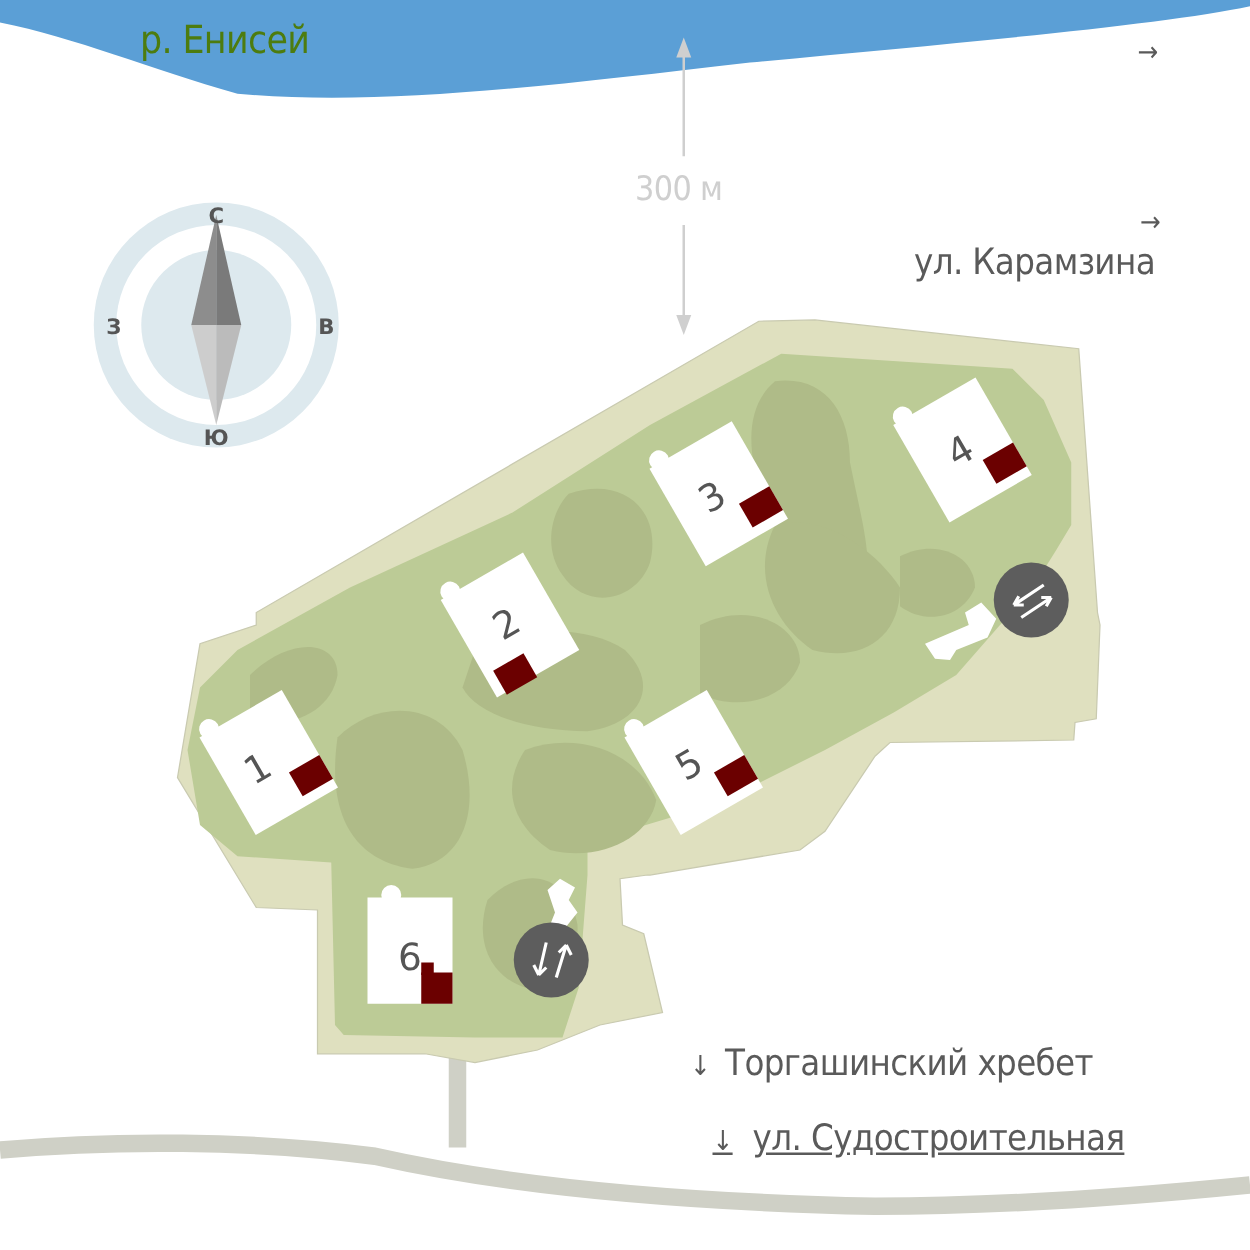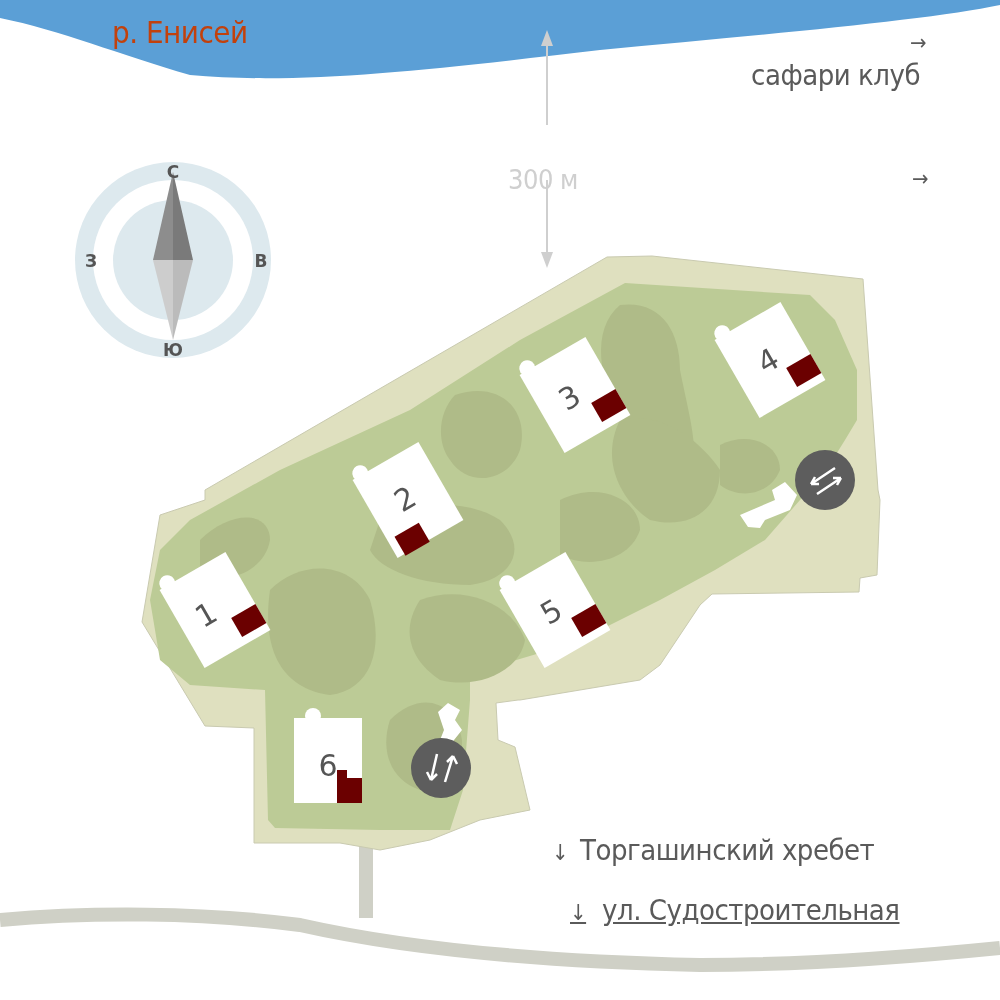--- a/index.html
+++ b/index.html
@@ -1,21 +1,21 @@
 <!DOCTYPE html>
 <html><head>
 <meta charset="utf-8">
 <style>
   html, body { margin:0; padding:0; background:#ffffff; }
   body { width:1000px; height:1000px; position:relative; overflow:hidden; font-family:"DejaVu Sans Condensed","DejaVu Sans", sans-serif; }
   #map { position:absolute; left:0; top:0; width:1000px; height:1000px; }
   .lbl { position:absolute; color:#5a5a5a; white-space:nowrap; letter-spacing:-0.5px; }
-  .river-label { left:112px; top:14px; font-size:31px; color:#c2410c; }
+  .river-label { left:112px; top:14px; font-size:31px; color:#4d7c0f; }
   .dest-right { text-align:right; font-size:29px; line-height:38px; }
-  .scale-label { left:508px; top:136px; font-size:27px; color:#cfcfcf;margin-top:28px; }
+  .scale-label { left:508px; top:136px; font-size:27px; color:#cfcfcf; }
   .bld-num { font-size:30px; fill:#555; font-family:"DejaVu Sans", sans-serif; }
   .compass-letter { font-family:"DejaVu Sans", sans-serif; font-weight:bold; font-size:17px; fill:#555; }
 </style>
 </head>
 <body>
 
 <svg id="map" viewBox="0 0 1000 1000" xmlns="http://www.w3.org/2000/svg">
 
   <path d="M0,0 L1000,0 L1000,5 C930,20 760,35 600,50 C430,70 300,85 190,75 C120,55 60,30 0,18 Z" fill="#5b9fd6"></path>
 
@@ -113,25 +113,25 @@
     <text class="compass-letter" x="-82" y="7" text-anchor="middle">З</text>
     <text class="compass-letter" x="88" y="7" text-anchor="middle">В</text>
   </g>
 </svg>
 
 <div class="lbl river-label">р. Енисей</div>
 <div class="lbl scale-label">300 м</div>
 
 <div class="lbl dest-right" style="right:80px; top:30px;">
   <div style="font-size:22px; line-height:26px; margin-right:-6px;">→</div>
-  <div>сафари клуб</div>
 </div>
 
 <div class="lbl dest-right" style="right:76px; top:168px;">
   <div style="font-size:22px; line-height:22px; margin-right:-4px;">→</div>
+  <div>ул. Карамзина</div>
 </div>
 
 <div class="lbl" style="left:552px; top:833px; font-size:29px;">
   <span style="font-size:22px; margin-right:12px;">↓</span><span>Торгашинский хребет</span>
 </div>
 
 <div class="lbl" style="left:570px; top:893px; font-size:29px;text-decoration:underline;">
   <span style="font-size:22px; margin-right:16px;">↓</span><span>ул. Судостроительная</span>
 </div>
 

